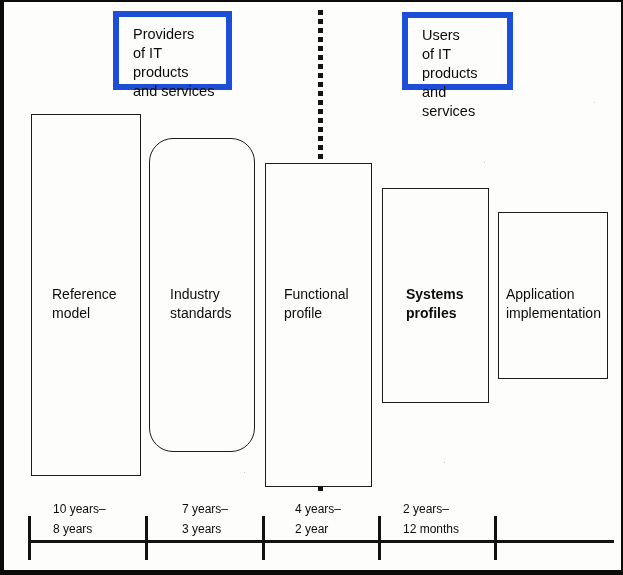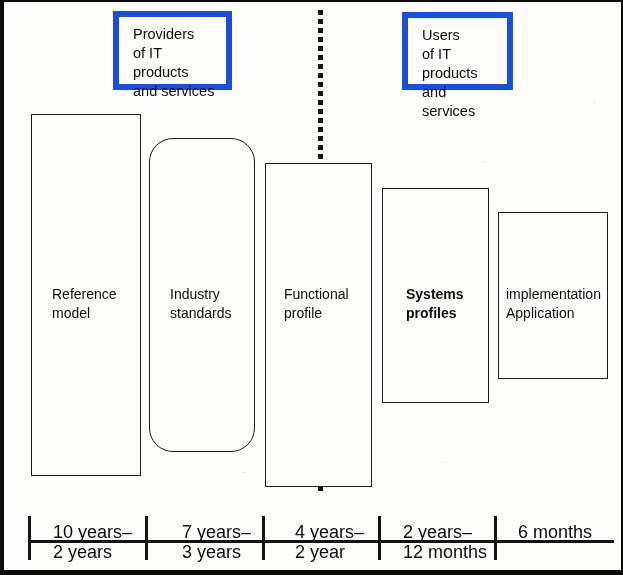--- a/index.html
+++ b/index.html
@@ -56,22 +56,22 @@
   #box-application .stage-label{left:7px;top:72px;}
   
   #axis-line{left:24px;top:538px;width:586px;height:3px;background:#121212;}
   .tick{width:2.5px;height:44px;top:514px;background:#121212;}
   #tick-0{left:24px;}
   #tick-1{left:141px;}
   #tick-2{left:258px;}
   #tick-3{left:374px;}
   #tick-4{left:490px;}
   .range-label{
-    position:absolute;top:520px;
-    font-size:18px;line-height:20px;
+    position:absolute;top:497px;
+    font-size:12px;line-height:20px;
     white-space:nowrap;
   }
   #range-0{left:49px;}
   #range-1{left:178px;}
   #range-2{left:291px;}
   #range-3{left:399px;}
   #range-4{left:514px;}
   
   #speckles{
     left:180px;top:40px;width:1px;height:1px;background:#b9b9b9;
@@ -125,45 +125,44 @@
 
   <div id="box-systems" class="abs stage-box">
     <div class="stage-label">
       <div>Systems</div>
       <div>profiles</div>
     </div>
   </div>
 
   <div id="box-application" class="abs stage-box">
     <div class="stage-label">
+      <div>Application</div>
       <div>implementation</div>
-      <div>Application</div>
     </div>
   </div>
 
   <div id="axis-line" class="abs"></div>
   <div id="tick-0" class="abs tick"></div>
   <div id="tick-1" class="abs tick"></div>
   <div id="tick-2" class="abs tick"></div>
   <div id="tick-3" class="abs tick"></div>
   <div id="tick-4" class="abs tick"></div>
 
   <div id="range-0" class="range-label">
     <div>10 years–</div>
-    <div>2 years</div>
+    <div>8 years</div>
   </div>
   <div id="range-1" class="range-label">
     <div>7 years–</div>
     <div>3 years</div>
   </div>
   <div id="range-2" class="range-label">
     <div>4 years–</div>
     <div>2 year</div>
   </div>
   <div id="range-3" class="range-label">
     <div>2 years–</div>
     <div>12 months</div>
   </div>
   <div id="range-4" class="range-label">
-    <div>6 months</div>
   </div>
 
 </div>
 
 </body></html>

